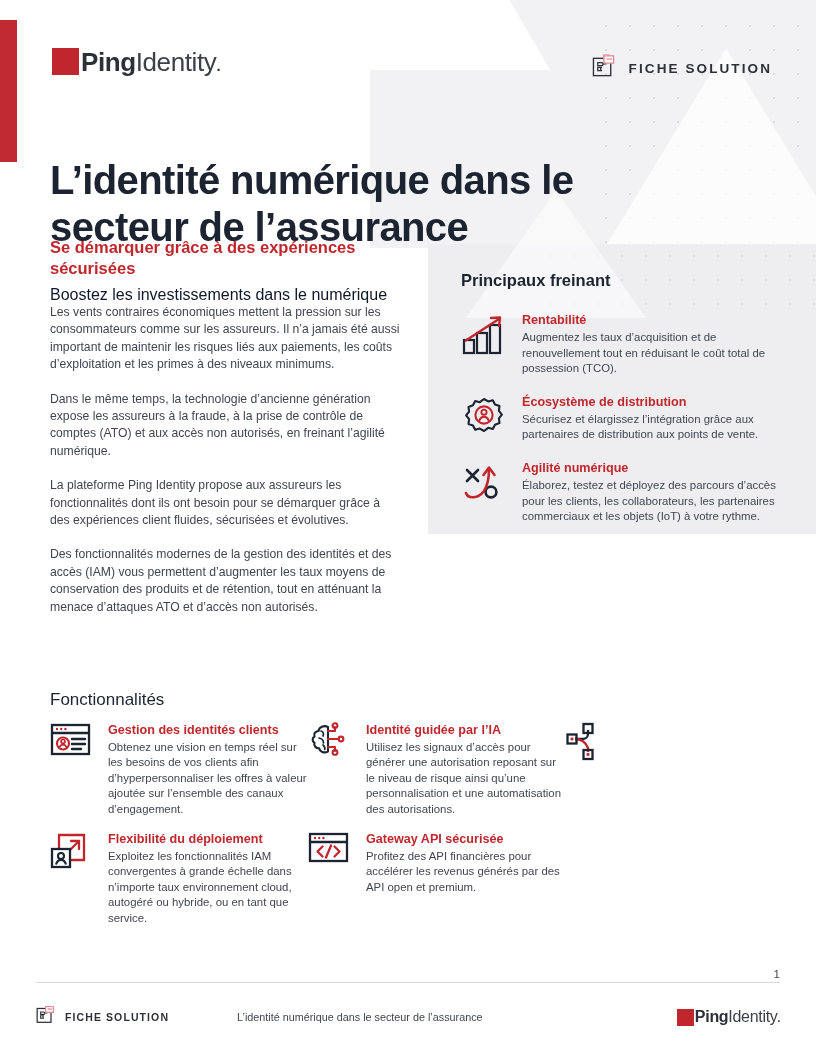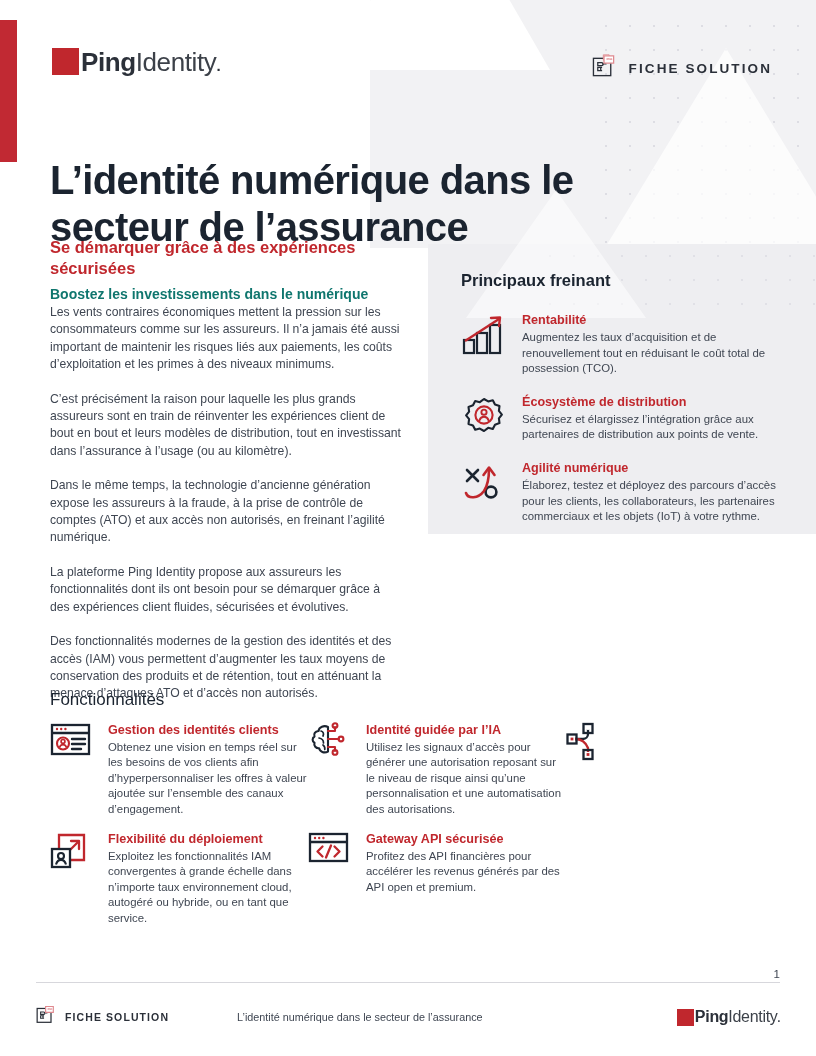--- a/index.html
+++ b/index.html
@@ -59,21 +59,21 @@
     letter-spacing:-.6px;color:#1b2430;
   }
 
   
   .left-col{position:absolute;left:50px;top:237px;width:352px;}
   .lc-head{
     color:#c0272d;font-size:16.5px;font-weight:700;line-height:21px;
     margin:0 0 7px 0;
   }
   .lc-sub{
-    font-size:14px;font-weight:700;color:#0f766e;line-height:17px;margin:0 0 1px 0;
+    font-size:16px;font-weight:400;color:#0f172a;line-height:17px;margin:0 0 1px 0;
   }
   .lc-p{
     font-size:12.2px;line-height:17.4px;color:#3f4652;margin:0 0 17px 0;
   }
   .lc-p:last-child{margin-bottom:0;}
 
   
   .panel{
     position:absolute;left:428px;top:244px;width:388px;height:290px;
     background:#eeeef1;
@@ -158,21 +158,20 @@
       <span class="badge-label">FICHE SOLUTION</span>
     </div>
   </div>
 
   <h1 class="title">L’identité numérique dans le secteur de l’assurance</h1>
 
   <div class="left-col">
     <h2 class="lc-head">Se démarquer grâce à des expériences sécurisées</h2>
     <p class="lc-sub">Boostez les investissements dans le numérique</p>
     <p class="lc-p">Les vents contraires économiques mettent la pression sur les consommateurs comme sur les assureurs. Il n’a jamais été aussi important de maintenir les risques liés aux paiements, les coûts d’exploitation et les primes à des niveaux minimums.</p>
-    <p class="lc-p">C’est précisément la raison pour laquelle les plus grands assureurs sont en train de réinventer les expériences client de bout en bout et leurs modèles de distribution, tout en investissant dans l’assurance à l’usage (ou au kilomètre).</p>
     <p class="lc-p">Dans le même temps, la technologie d’ancienne génération expose les assureurs à la fraude, à la prise de contrôle de comptes (ATO) et aux accès non autorisés, en freinant l’agilité numérique.</p>
     <p class="lc-p">La plateforme Ping Identity propose aux assureurs les fonctionnalités dont ils ont besoin pour se démarquer grâce à des expériences client fluides, sécurisées et évolutives.</p>
     <p class="lc-p">Des fonctionnalités modernes de la gestion des identités et des accès (IAM) vous permettent d’augmenter les taux moyens de conservation des produits et de rétention, tout en atténuant la menace d’attaques ATO et d’accès non autorisés.</p>
   </div>
 
   <div class="panel">
     <div class="panel-dots"></div>
     <div class="panel-tri"></div>
     <div class="panel-title">Principaux freinant</div>
 

